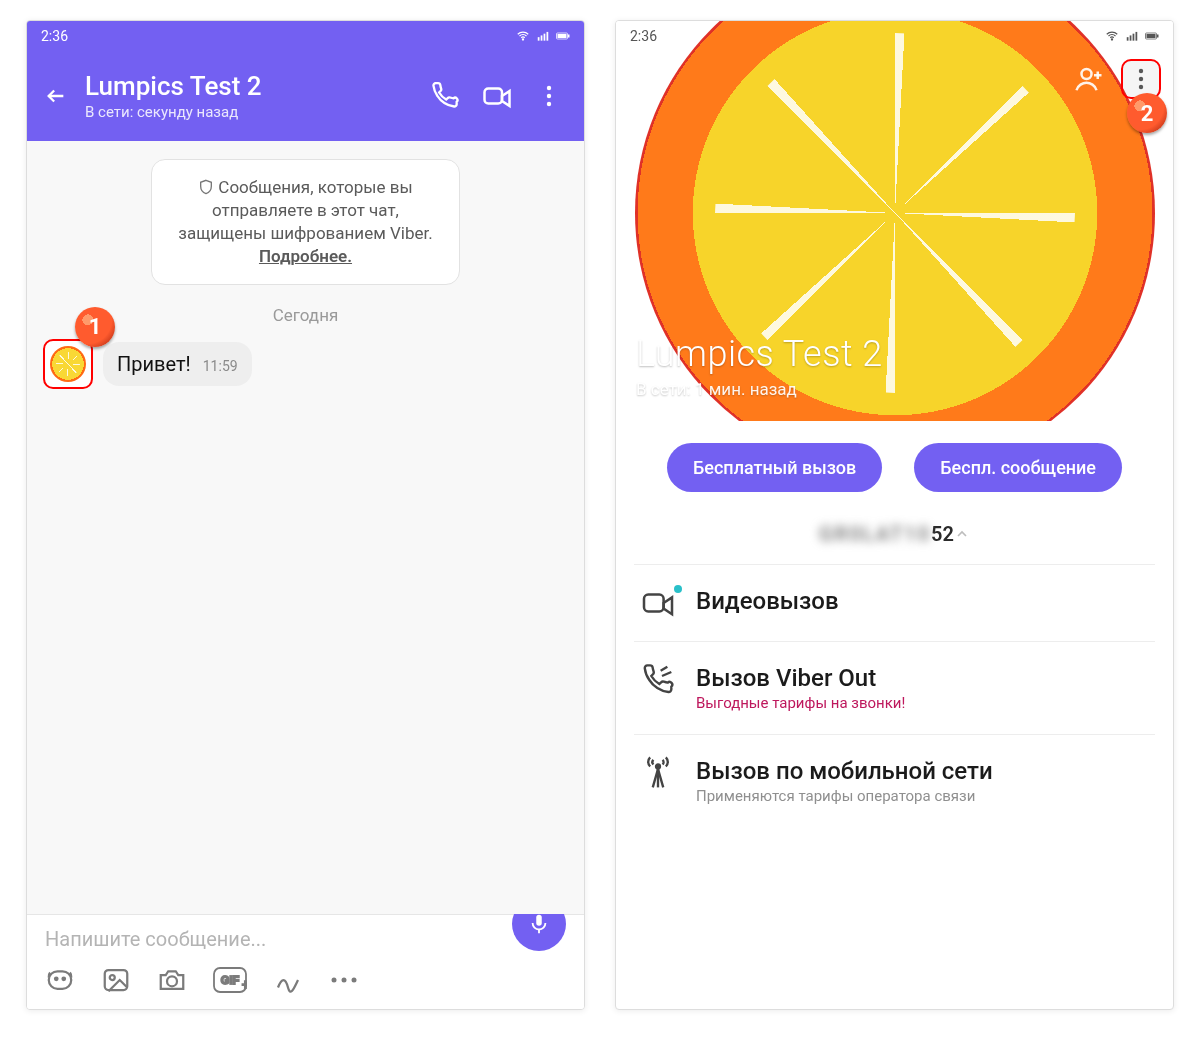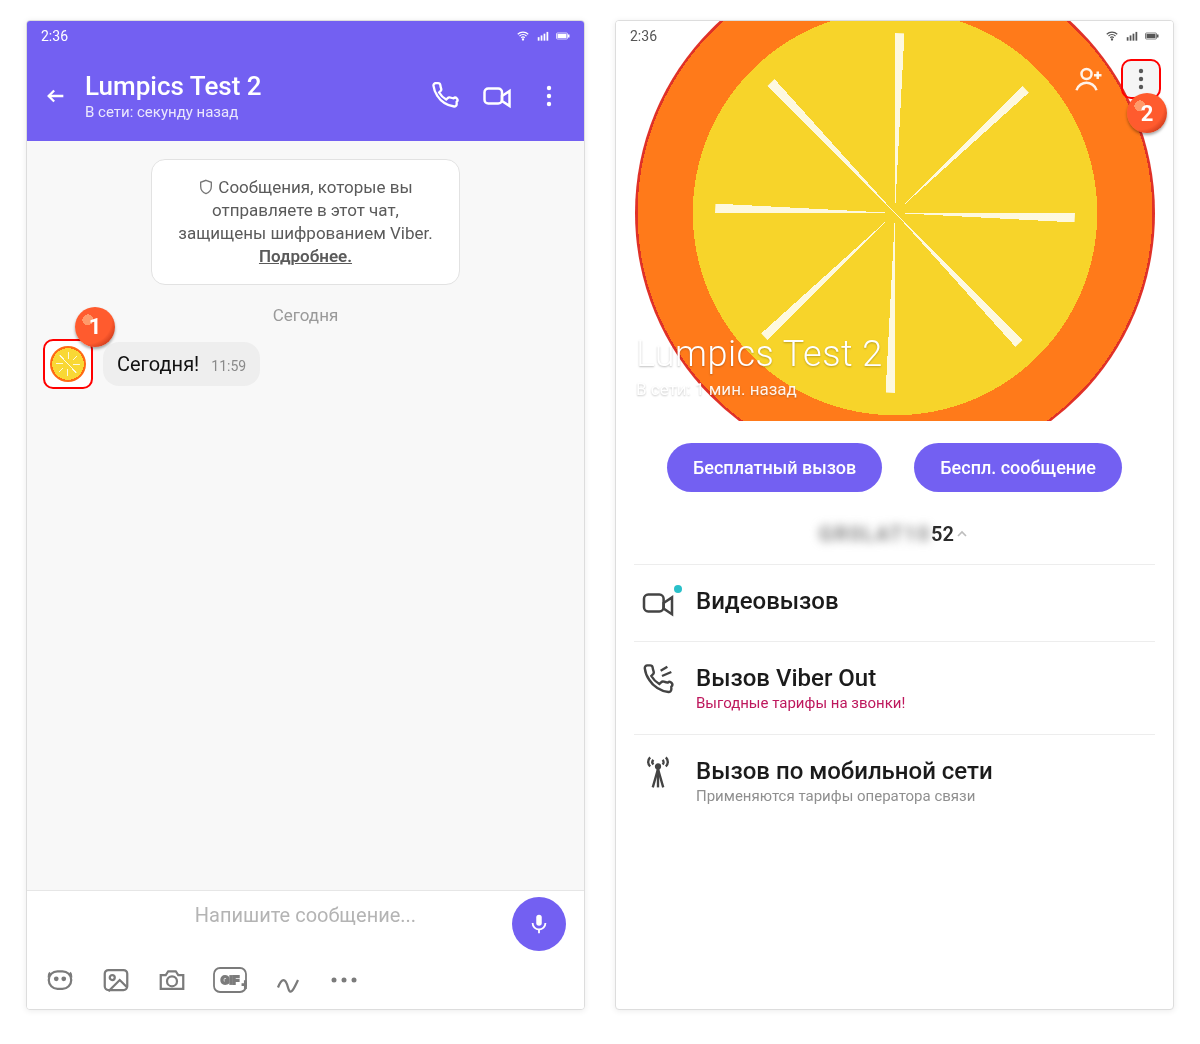--- a/index.html
+++ b/index.html
@@ -245,29 +245,29 @@
       <span class="more">Подробнее.</span>
     </div>
 
     <div class="date-separator">Сегодня</div>
 
     <div class="msg-row">
       <div class="avatar-wrap">
         <div class="lemon-avatar"></div>
       </div>
       <div class="msg-bubble">
-        <span class="text">Сегодня!</span>
+        <span class="text">Привет!</span>
         <span class="time">11:59</span>
       </div>
       <div class="callout" style="top:-32px; left:32px;">1</div>
     </div>
   </div>
 
   <div class="input-bar">
-    <div style="display:flex; align-items:center;flex-direction:column;">
+    <div style="display:flex; align-items:flex-end;">
       <div class="placeholder" style="flex:1;">Напишите сообщение...</div>
       <div class="mic-btn">
         <svg width="22" height="22" viewBox="0 0 24 24" fill="currentColor">
             <rect x="9" y="2" width="6" height="12" rx="3"></rect>
             <path d="M5 11a7 7 0 0 0 14 0" fill="none" stroke="currentColor" stroke-width="2"></path>
             <line x1="12" y1="18" x2="12" y2="22" stroke="currentColor" stroke-width="2"></line>
           </svg>
       </div>
     </div>
     <div class="input-row2">

